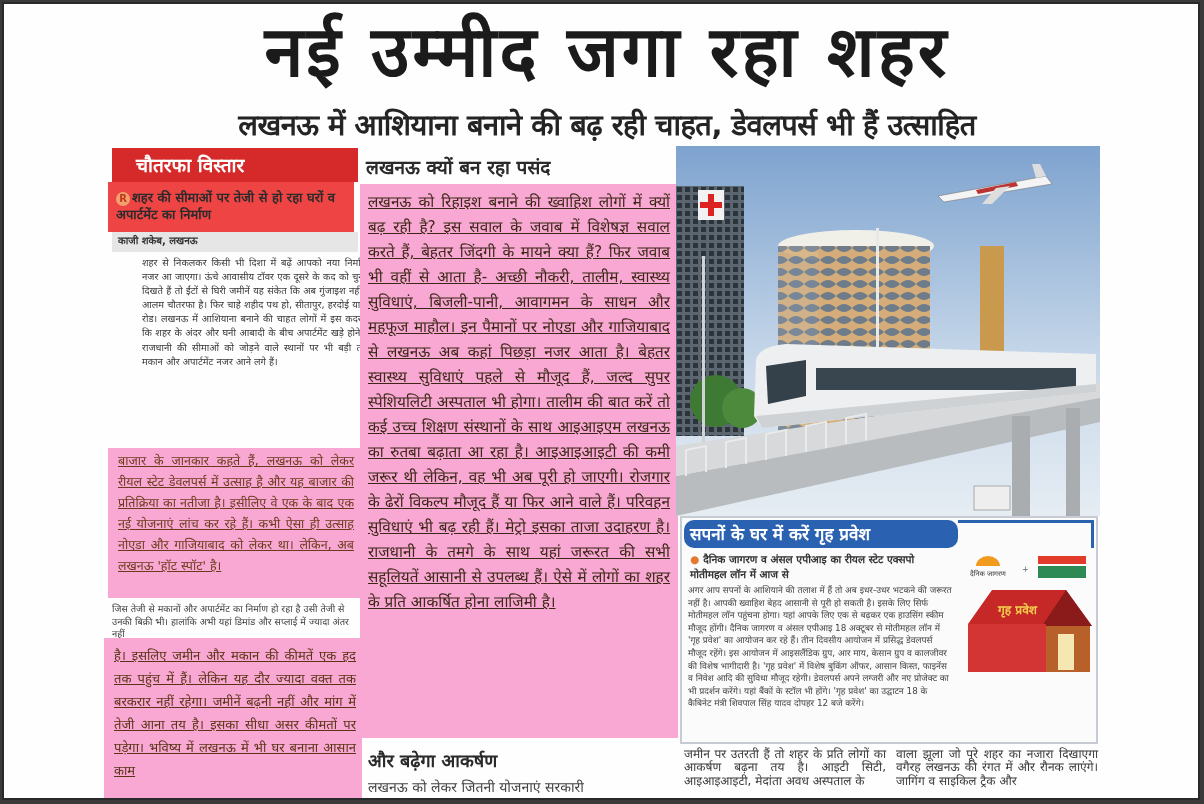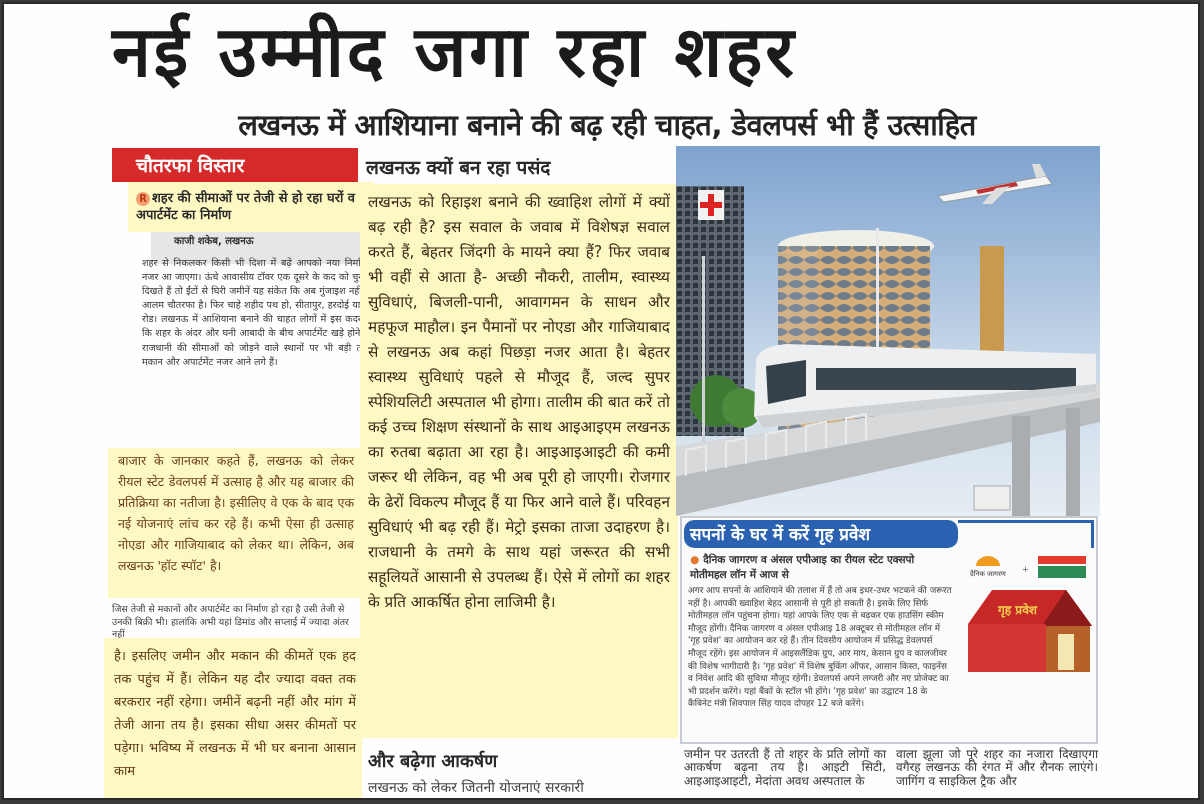--- a/index.html
+++ b/index.html
@@ -6,50 +6,50 @@
   html, body { width: 1204px; height: 804px; overflow: hidden; background: #3a3a3a; }
   body { font-family: "DejaVu Sans", sans-serif; color: #1e1e1e; }
   .page {
     position: absolute; left: 2px; top: 2px; width: 1198px; height: 798px;
     background: #fefefe; border: 2px solid #2a2a2a; overflow: hidden;
   }
   .headline {
     position: absolute; left: 108px; top: 2px; width: 990px; height: 92px;
     font-family: "DejaVu Sans", sans-serif; font-weight: bold;
     font-size: 70px; line-height: 92px; letter-spacing: 3px; color: #1b1b1b;
-    text-align: left; white-space: nowrap;
+    text-align: center; white-space: nowrap;
   }
   .subhead {
     position: absolute; left: 108px; top: 98px; width: 990px; height: 46px;
     font-weight: bold; font-size: 29px; line-height: 46px; color: #242424;
     text-align: center; white-space: nowrap; letter-spacing: -0.5px;
   }
   
   .col1 { position: absolute; left: 104px; top: 144px; width: 252px; height: 654px; }
   .kicker {
     position: absolute; left: 4px; top: 0px; width: 246px; height: 34px;
     background: #d62a2a; color: #fff; font-weight: bold; font-size: 19px;
     line-height: 34px; padding-left: 24px;
   }
   .deck {
-    position: absolute; left: 20px; top: 34px; width: 246px; height: 50px;
-    background: #fef9c3; font-weight: bold; font-size: 13px; line-height: 17px;
+    position: absolute; left: 0; top: 34px; width: 246px; height: 50px;
+    background: #ef4444; font-weight: bold; font-size: 13px; line-height: 17px;
     padding: 7px 6px 0 8px; color: #2b2b2b;
   }
   .deck .reg { display:inline-block; width:14px; height:14px; border-radius:50%;
     background:#f2a070; color:#c4371b; font-size:10px; line-height:14px; text-align:center; margin-right:2px; }
   .byline {
-    position: absolute; left: 4px; top: 84px; width: 246px; height: 32px;
-    background: #e6e6e6; font-size: 10px; font-weight: bold; line-height: 18px; padding-left: 23px; color:#333;margin-left:39px;
+    position: absolute; left: 4px; top: 84px; width: 246px; height: 20px;
+    background: #e6e6e6; font-size: 10px; font-weight: bold; line-height: 18px; padding-left: 6px; color:#333;
   }
   .body-small {
     position: absolute; left: 4px; top: 108px; width: 246px;
     font-size: 9.6px; line-height: 14.1px; color: #3a3a3a; text-align: justify; margin-left: 30px;
   }
-  .yellow { background: #fef9c3; }
+  .yellow { background: #f9a8d4; text-decoration: underline; }
   .y1 {
     position: absolute; left: 0px; top: 300px; width: 254px; height: 150px;
     font-size: 12.5px; line-height: 21px; color: #6a3b1a; padding: 2px 8px 0 10px; text-align: justify;
   }
   .body-small2 {
     position: absolute; left: 4px; top: 455px; width: 246px;
     font-size: 9.4px; line-height: 12.5px; color: #3a3a3a;
   }
   .y2 {
     position: absolute; left: -4px; top: 490px; width: 258px; height: 170px;

